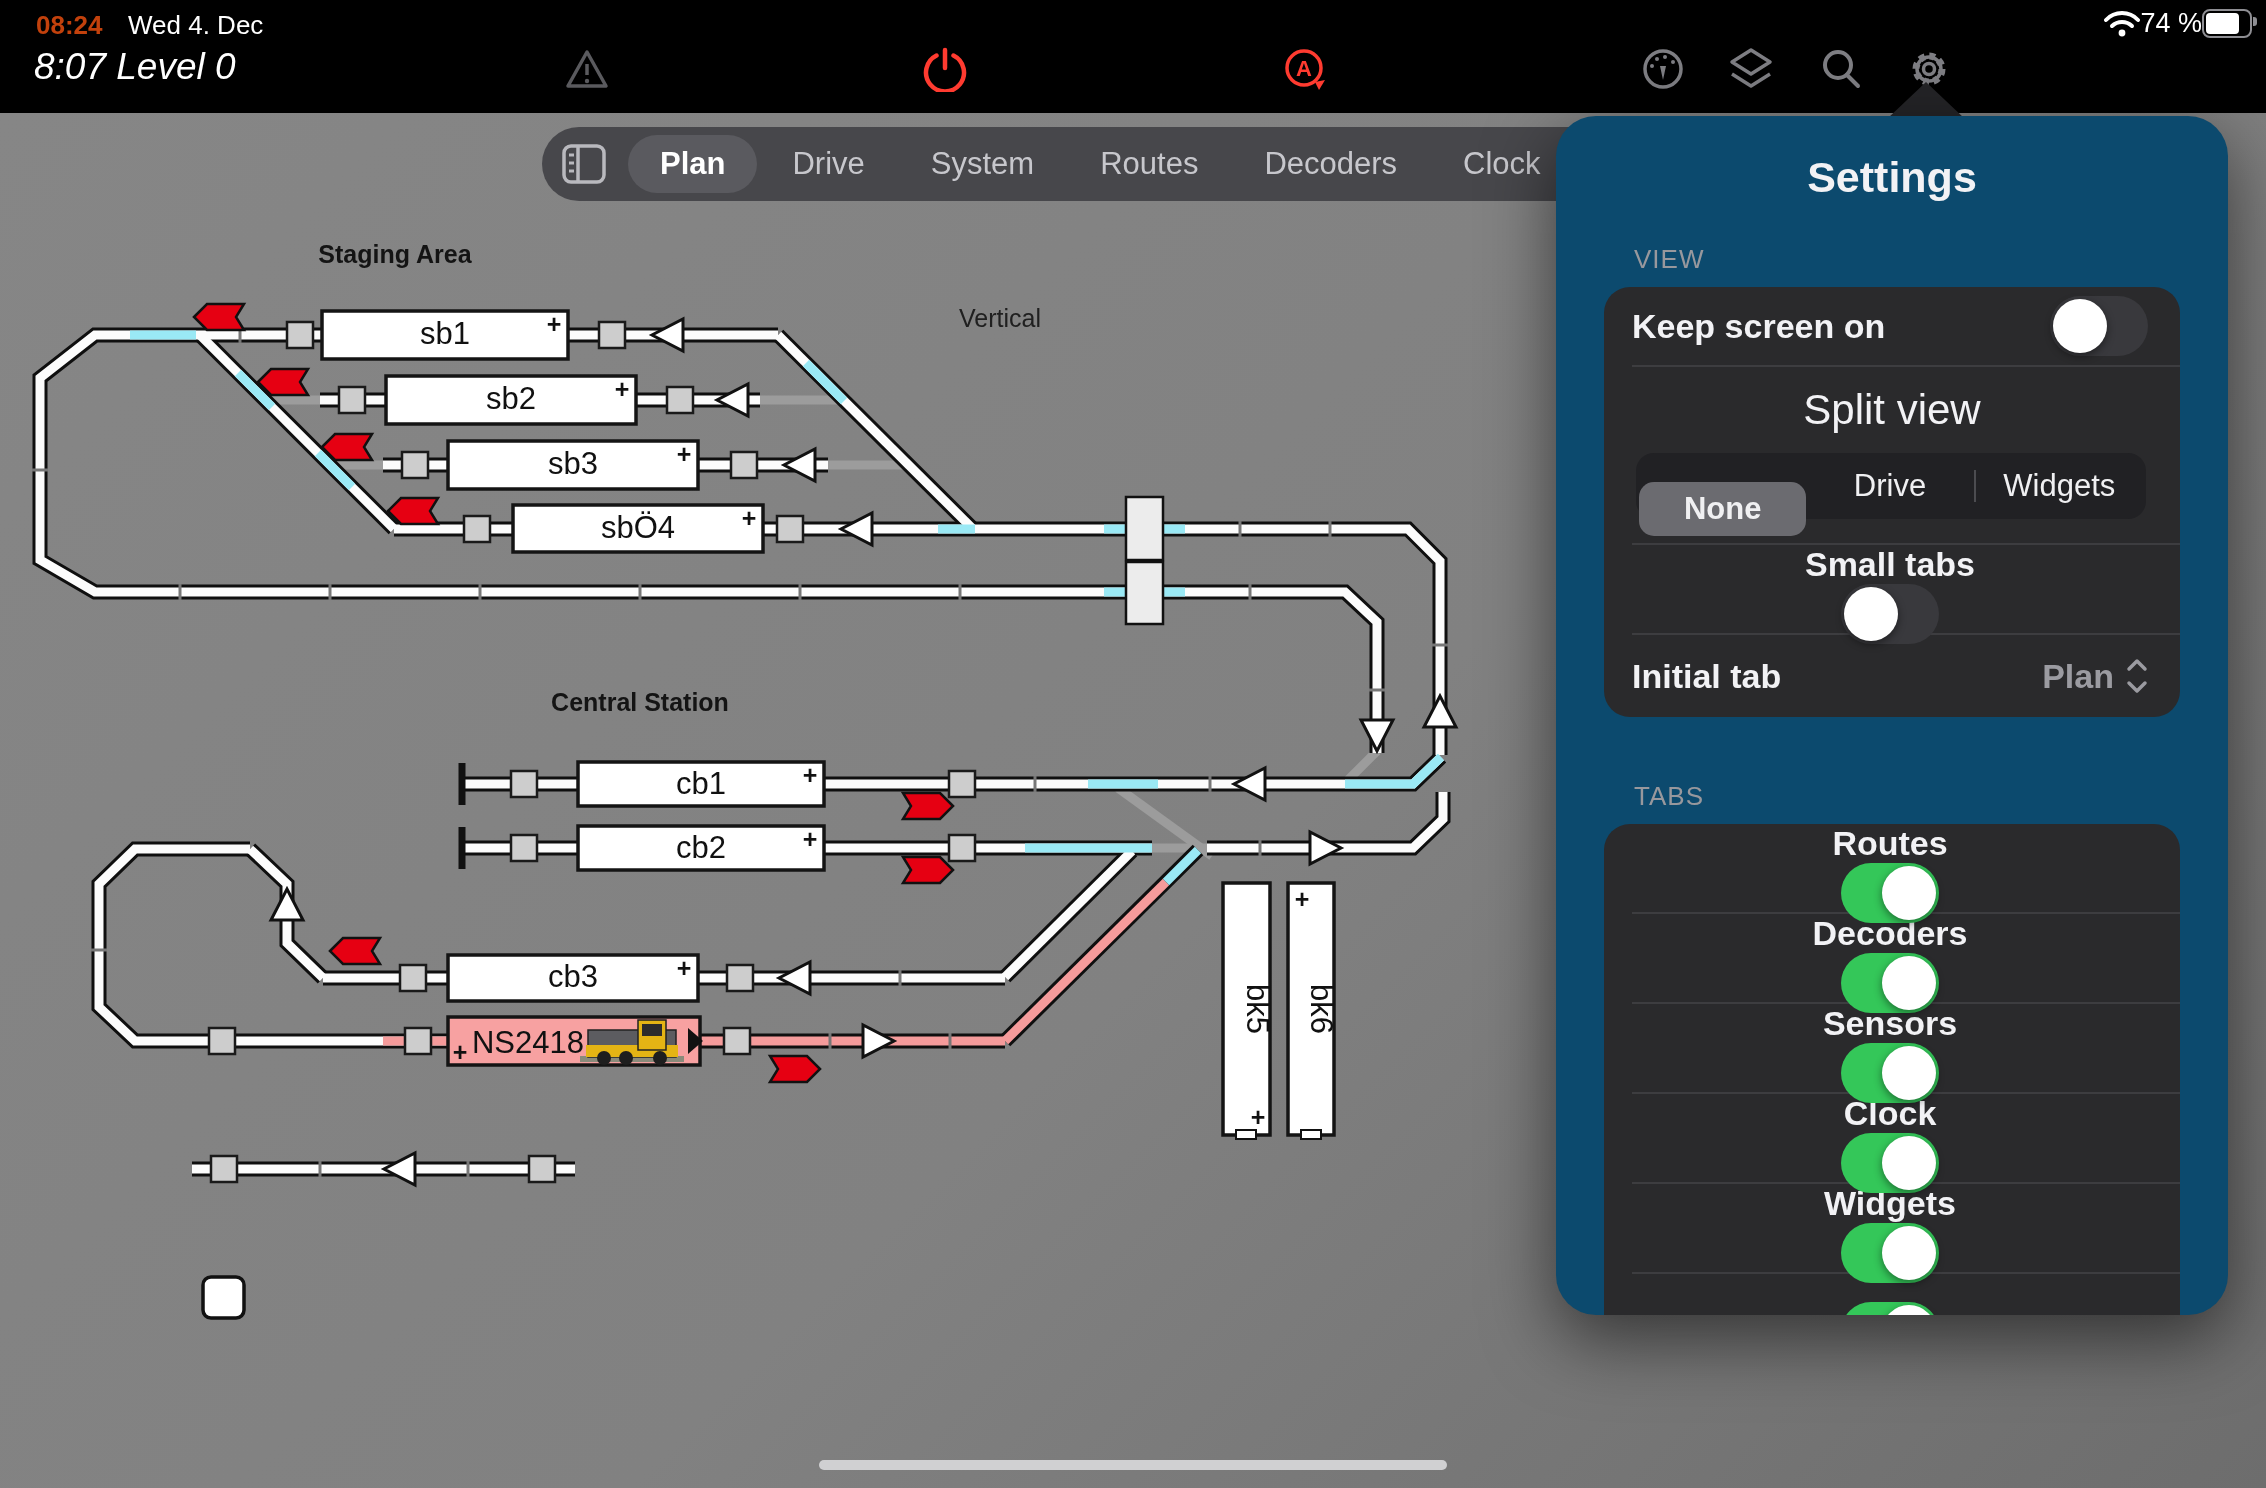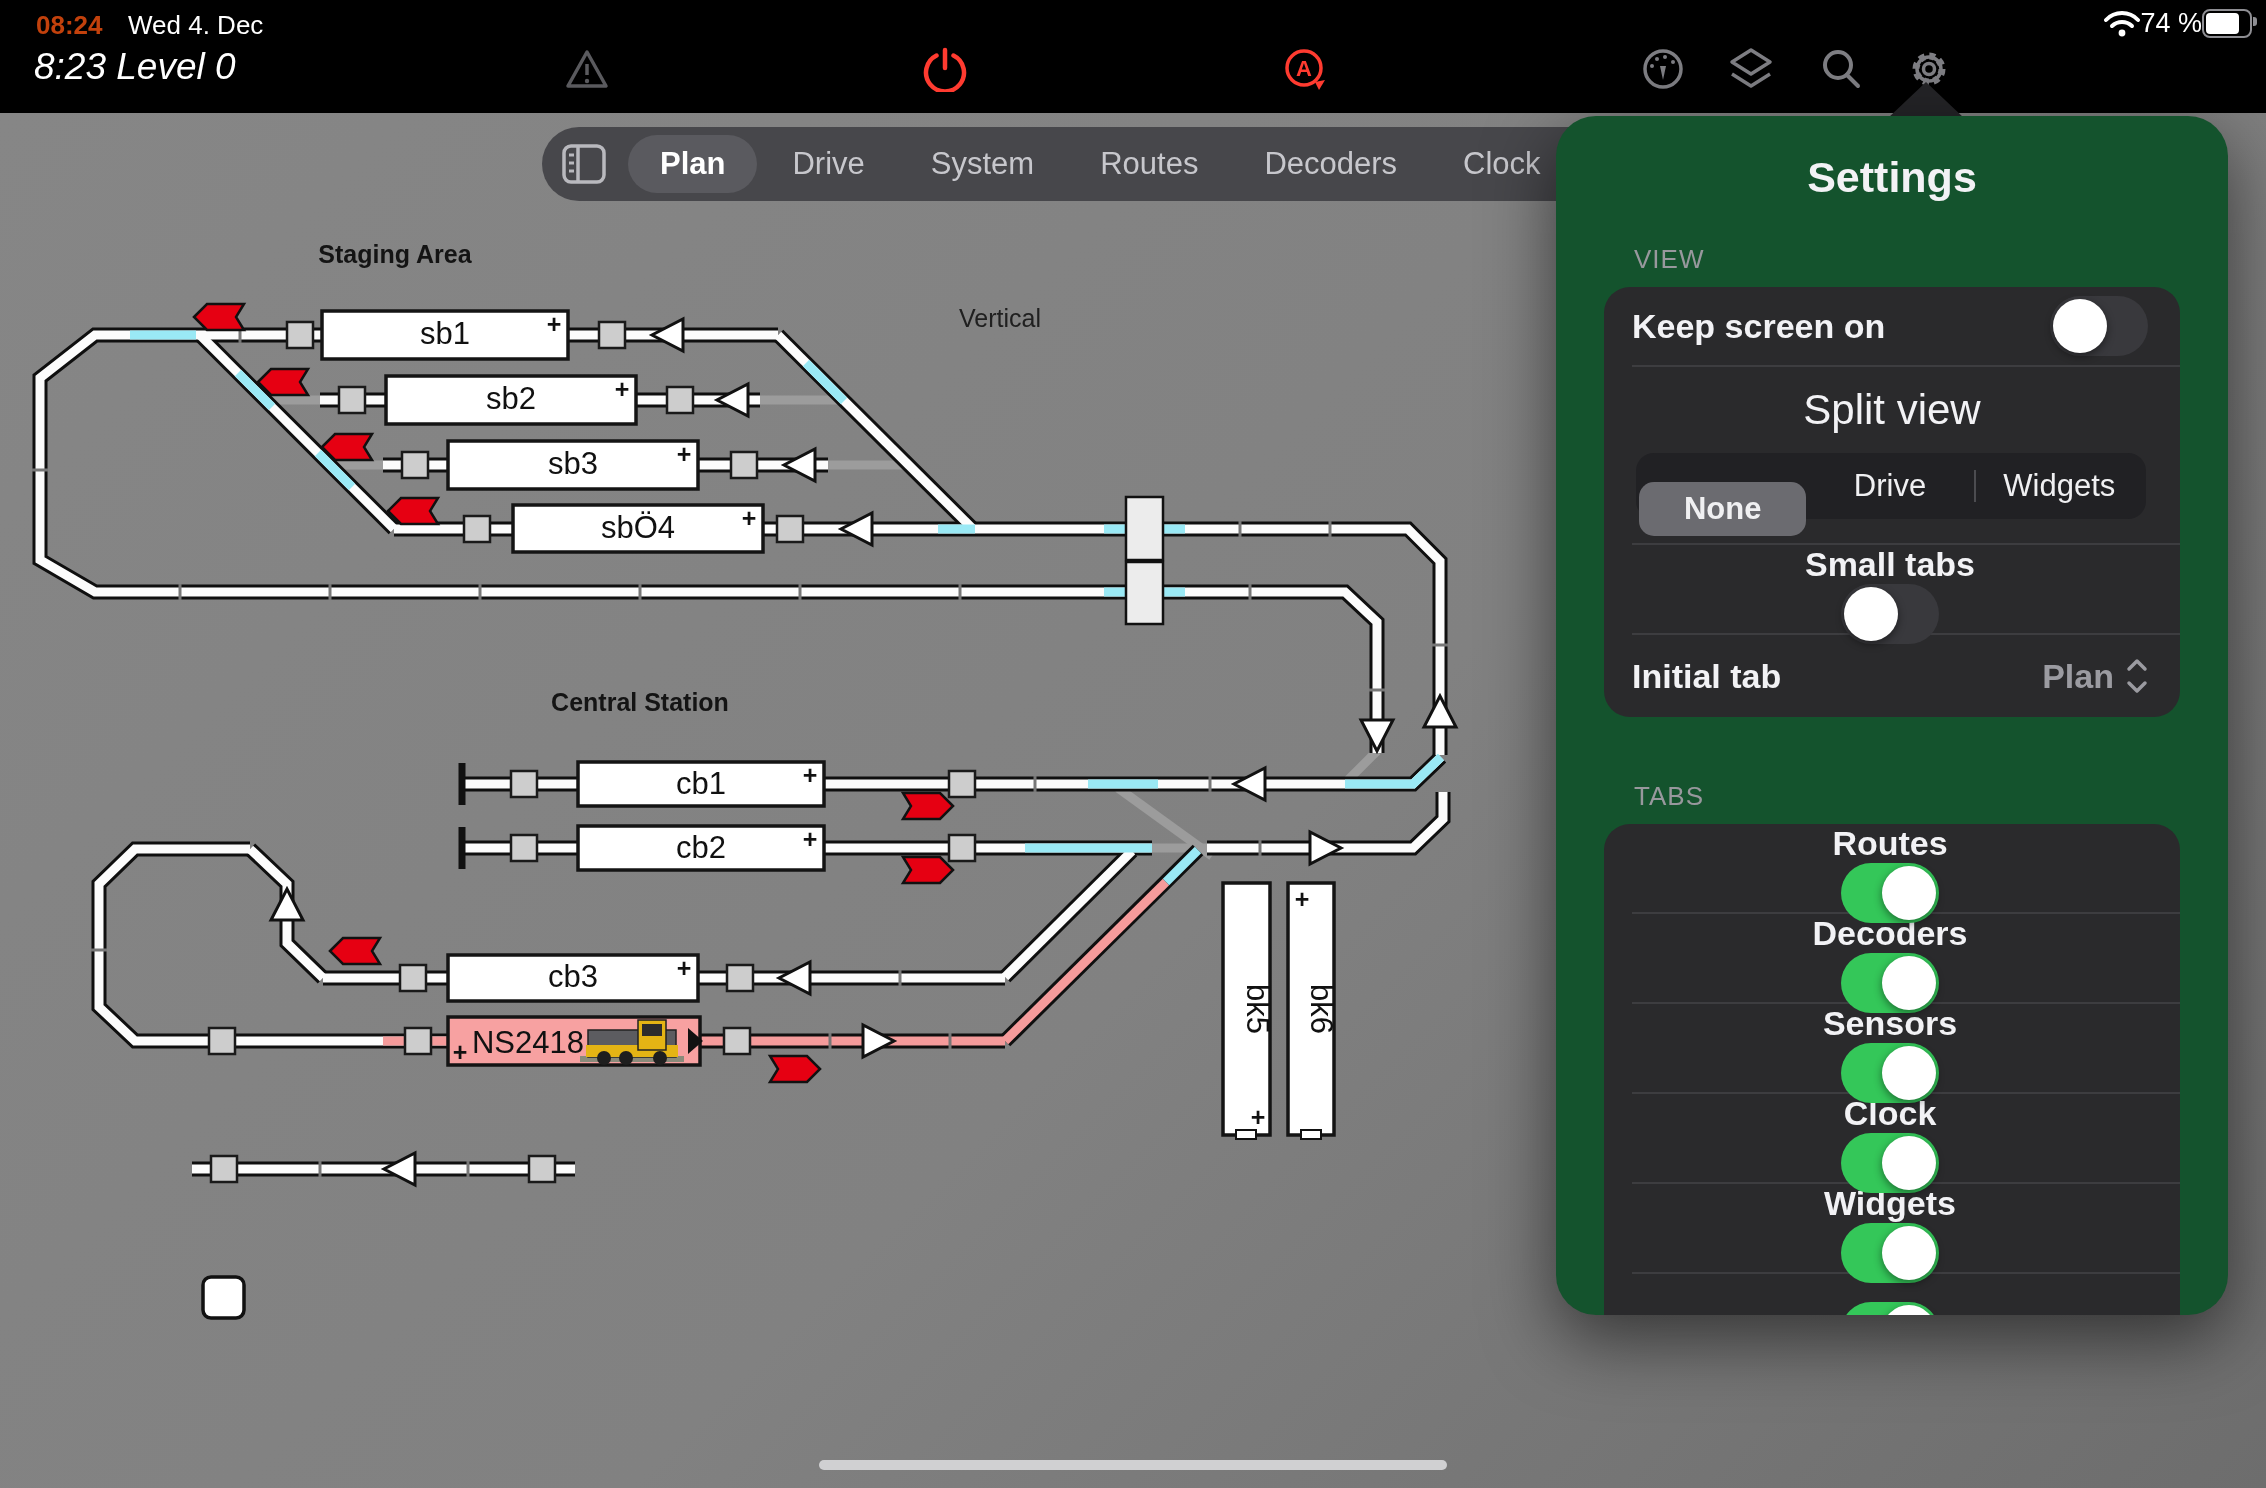--- a/index.html
+++ b/index.html
@@ -40,21 +40,21 @@
   .tabbar{position:absolute;left:542px;top:127px;width:1070px;height:74px;border-radius:37px;
           background:rgba(66,66,70,0.92);display:flex;align-items:center;z-index:10;}
   .sidebtn{width:84px;height:74px;display:flex;align-items:center;justify-content:center;}
   .tab{height:74px;display:flex;align-items:center;padding:0 33px;color:#c7c7cc;font-size:31px;white-space:nowrap;}
   .tab.sel{height:58px;padding:0 32px;margin:0 2px;border-radius:29px;background:#5a5a5f;color:#fff;font-weight:700;}
 
   
   .beak{position:absolute;left:1888px;top:82px;width:0;height:0;z-index:29;
         border-left:38px solid transparent;border-right:38px solid transparent;border-bottom:36px solid #242427;}
   .popover{position:absolute;left:1556px;top:116px;width:672px;height:1199px;border-radius:40px;
-           background:#14532d;box-shadow:0 24px 70px rgba(0,0,0,.55);z-index:30;overflow:hidden;
+           background:#0c4a6e;box-shadow:0 24px 70px rgba(0,0,0,.55);z-index:30;overflow:hidden;
            color:#f2f2f5;}
   .pop-inner{padding:24px 48px 0 48px;}
   .pop-title{text-align:center;font-size:43px;font-weight:600;line-height:62px;margin-top:6px;}
   .sec-label{margin:36px 0 12px 30px;font-size:26px;letter-spacing:1px;color:#98989d;}
   .sec-label.tabs{margin-top:64px;}
   .card{background:#2a2a2c;border-radius:26px;overflow:hidden;}
   .row{display:flex;align-items:center;justify-content:space-between;padding:0 32px 0 28px;font-weight:bold;}
   .row .lbl{font-size:34px;}
   .sep{height:2px;background:#3d3d40;margin-left:28px;}
   .h78{height:78px;} .h88{height:88px;flex-direction:column;} .h82{height:82px;gap:23px;}
@@ -343,21 +343,21 @@
     <div class="tab">Drive</div>
     <div class="tab">System</div>
     <div class="tab">Routes</div>
     <div class="tab">Decoders</div>
     <div class="tab">Clock</div>
   </div>
 
   <div class="toolbar">
     <div class="status-time">08:24</div>
     <div class="status-date">Wed 4. Dec</div>
-    <div class="fast-clock">8:23 Level 0</div>
+    <div class="fast-clock">8:07 Level 0</div>
 
     <svg class="tb-icon" style="left:564px;" viewBox="0 0 46 46">
       <path d="M23 6 L42 40 L4 40 Z" fill="none" stroke="#5a5a5e" stroke-width="3.5" stroke-linejoin="round"></path>
       <line x1="23" y1="18" x2="23" y2="29" stroke="#5a5a5e" stroke-width="3.5"></line>
       <circle cx="23" cy="35" r="2.2" fill="#5a5a5e"></circle>
     </svg>
 
     <svg class="tb-icon" style="left:922px;" viewBox="0 0 46 46">
       <path d="M14.5,9.5 A19,19 0 1 0 31.5,9.5" fill="none" stroke="#ff3b30" stroke-width="4.5" stroke-linecap="round"></path>
       <line x1="23" y1="4" x2="23" y2="22" stroke="#ff3b30" stroke-width="4.5" stroke-linecap="round"></line>

